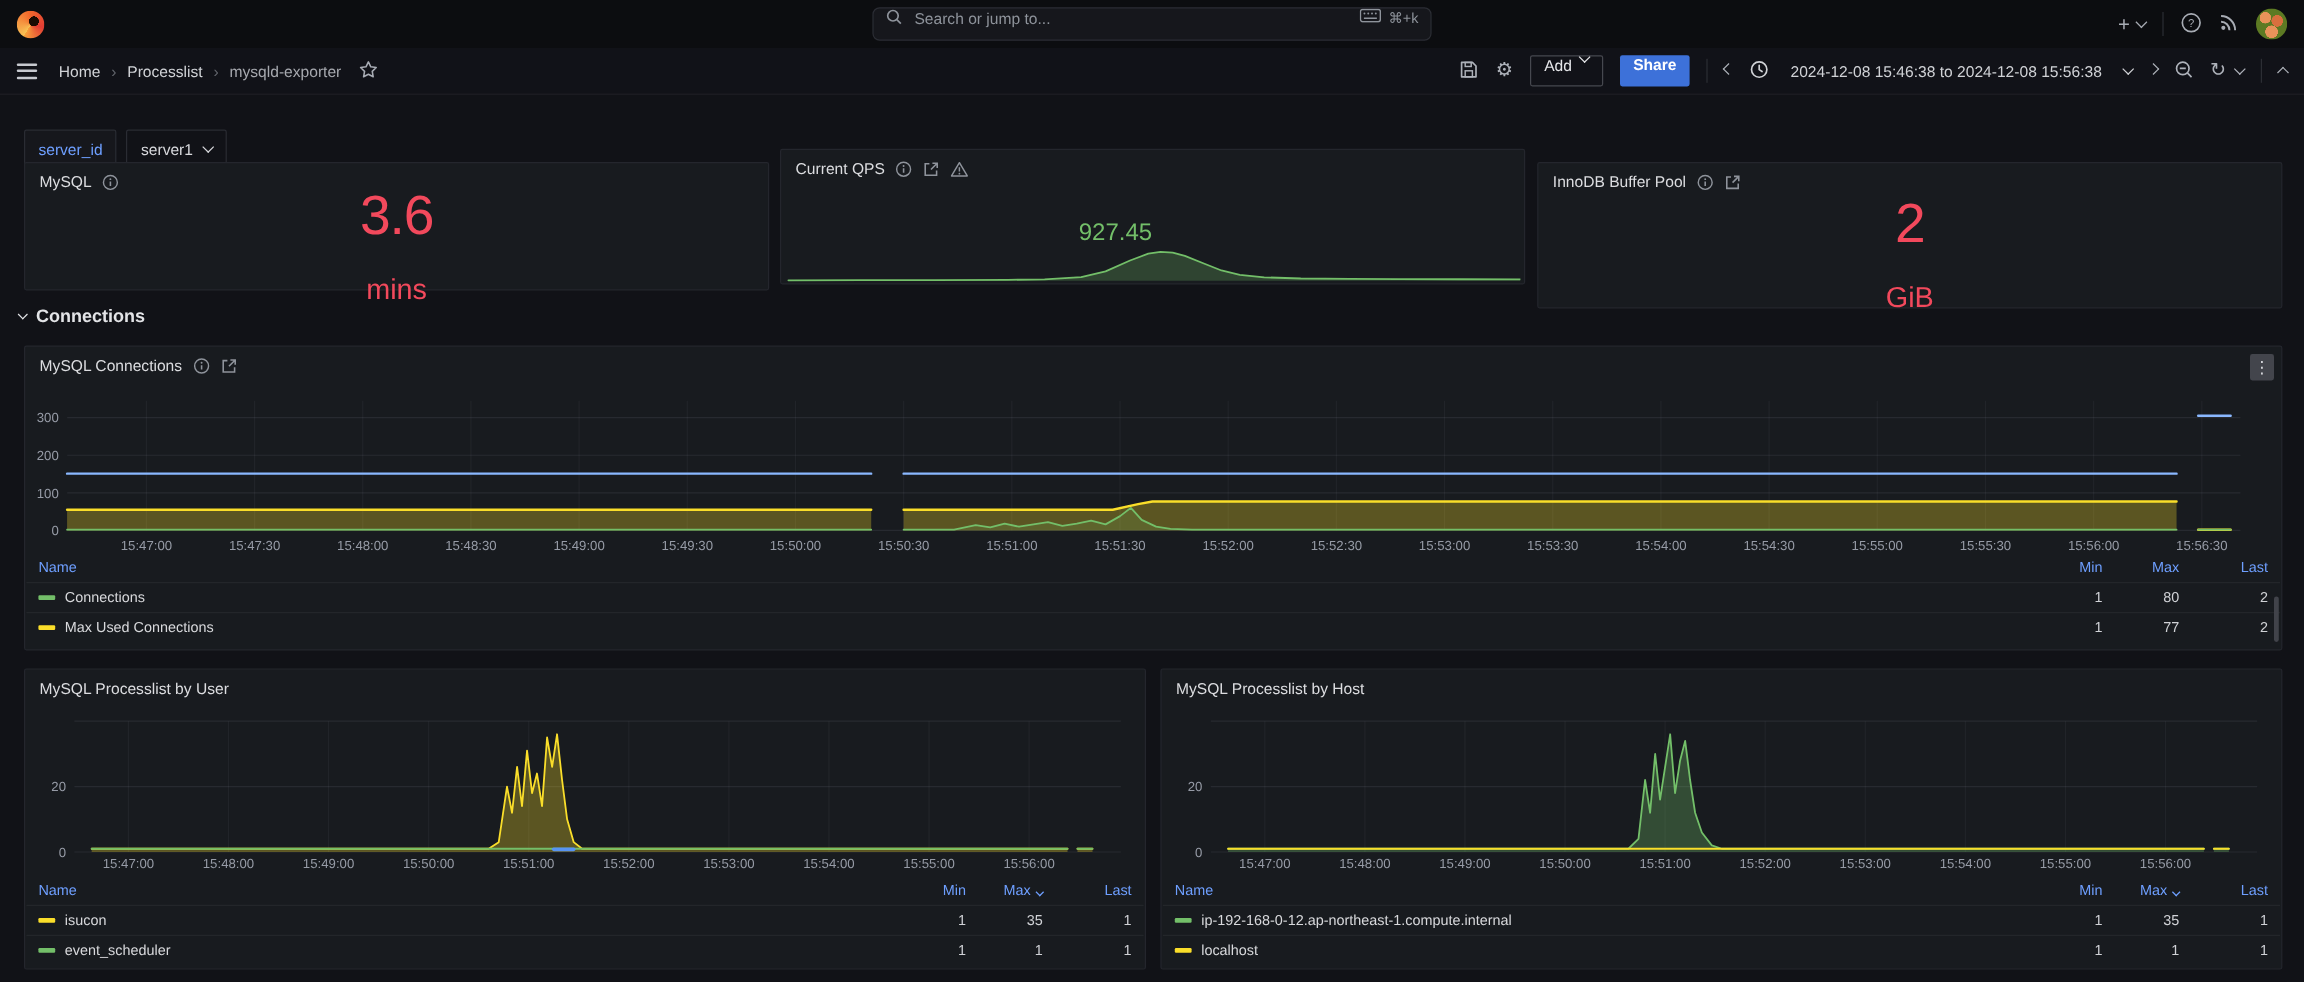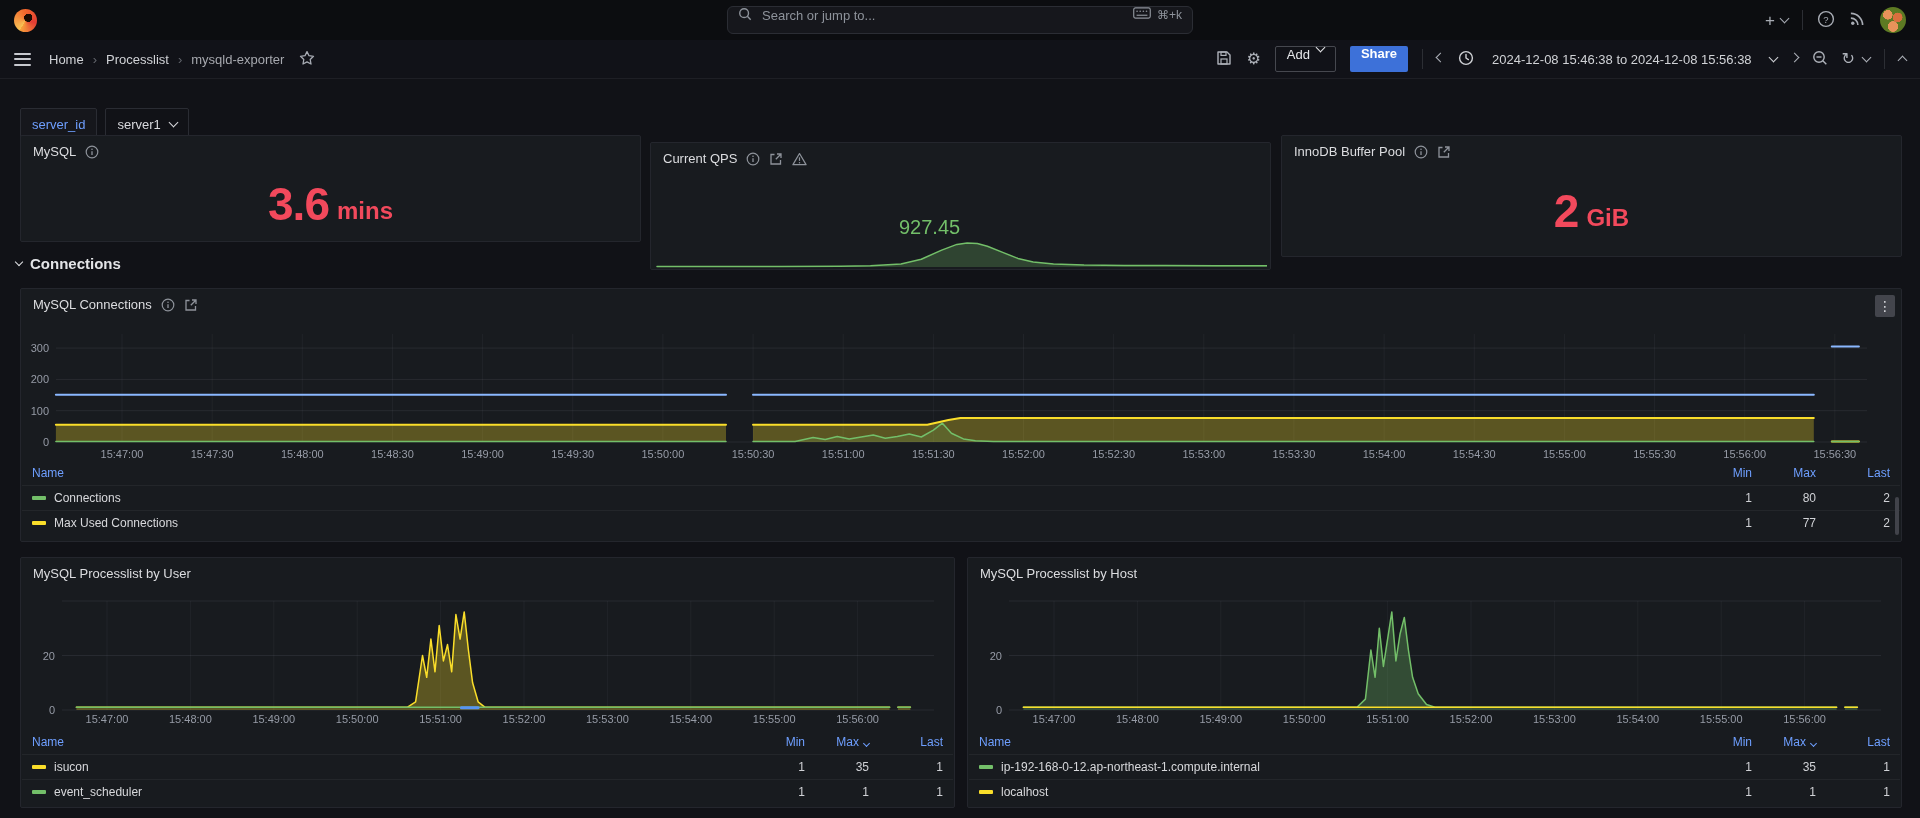--- a/index.html
+++ b/index.html
@@ -55,21 +55,21 @@
         border-radius:2px;background:#16171c;box-sizing:border-box;}
   .chip.lab{color:#6e9fff;}
   .chip.val{background:transparent;color:#d8d9dd;gap:9px;}
   
   .panel{position:absolute;background:#181b1f;border:1px solid #24262d;border-radius:2px;
          box-sizing:border-box;}
   .p-title{position:absolute;left:12px;top:8px;display:flex;align-items:center;gap:9px;
            font-weight:500;color:#dcdde0;font-size:13px;}
   .p-ico{display:flex;align-items:center;color:#8e939b;}
   .stat-val{position:absolute;left:0;right:0;top:30px;bottom:0;display:flex;align-items:center;
-            justify-content:center;gap:8px;font-weight:700;}
+            justify-content:center;gap:8px;font-weight:400;flex-direction:column;}
   .stat-num{font-size:46px;letter-spacing:-1px;}
   .stat-unit{font-size:24px;align-self:center;margin-top:14px;}
   .qps-label{position:absolute;left:45%;bottom:30px;transform:translateX(-50%);
              color:#73bf69;font-size:20px;font-weight:500;}
   .sparkwrap{position:absolute;left:2px;right:2px;bottom:1px;height:30px;}
   .section-h{position:absolute;left:16px;top:255px;display:flex;align-items:center;gap:8px;
              font-size:15px;font-weight:700;color:#e3e4e7;cursor:pointer;}
   .kebab{position:absolute;right:6px;top:6px;width:20px;height:22px;background:#43454c;border-radius:2px;
          color:#d8d9dd;display:flex;align-items:center;justify-content:center;font-size:14px;cursor:pointer;}
   .chart{position:absolute;left:1px;top:30px;}
@@ -223,21 +223,21 @@
             <line x1="7" y1="6.3" x2="7" y2="10" stroke="#8e939b" stroke-width="1.3"></line>
           </svg>
       </span>
     </div>
     <div class="stat-val" style="color:#F2495C">
       <span class="stat-num">3.6</span>
       <span class="stat-unit">mins</span>
     </div>
   </div>
 
-  <div class="panel" style="left:650px;top:142px;width:621px;height:128px;">
+  <div class="panel" style="left:650px;top:124px;width:621px;height:113px;">
     <div class="p-title">
       <span>Current QPS</span>
       <span class="p-ico">
         <svg width="14" height="14" viewBox="0 0 14 14">
             <circle cx="7" cy="7" r="5.8" fill="none" stroke="#8e939b" stroke-width="1.2"></circle>
             <circle cx="7" cy="4.3" r="0.8" fill="#8e939b"></circle>
             <line x1="7" y1="6.3" x2="7" y2="10" stroke="#8e939b" stroke-width="1.3"></line>
           </svg>
       </span>
       <span class="p-ico">

